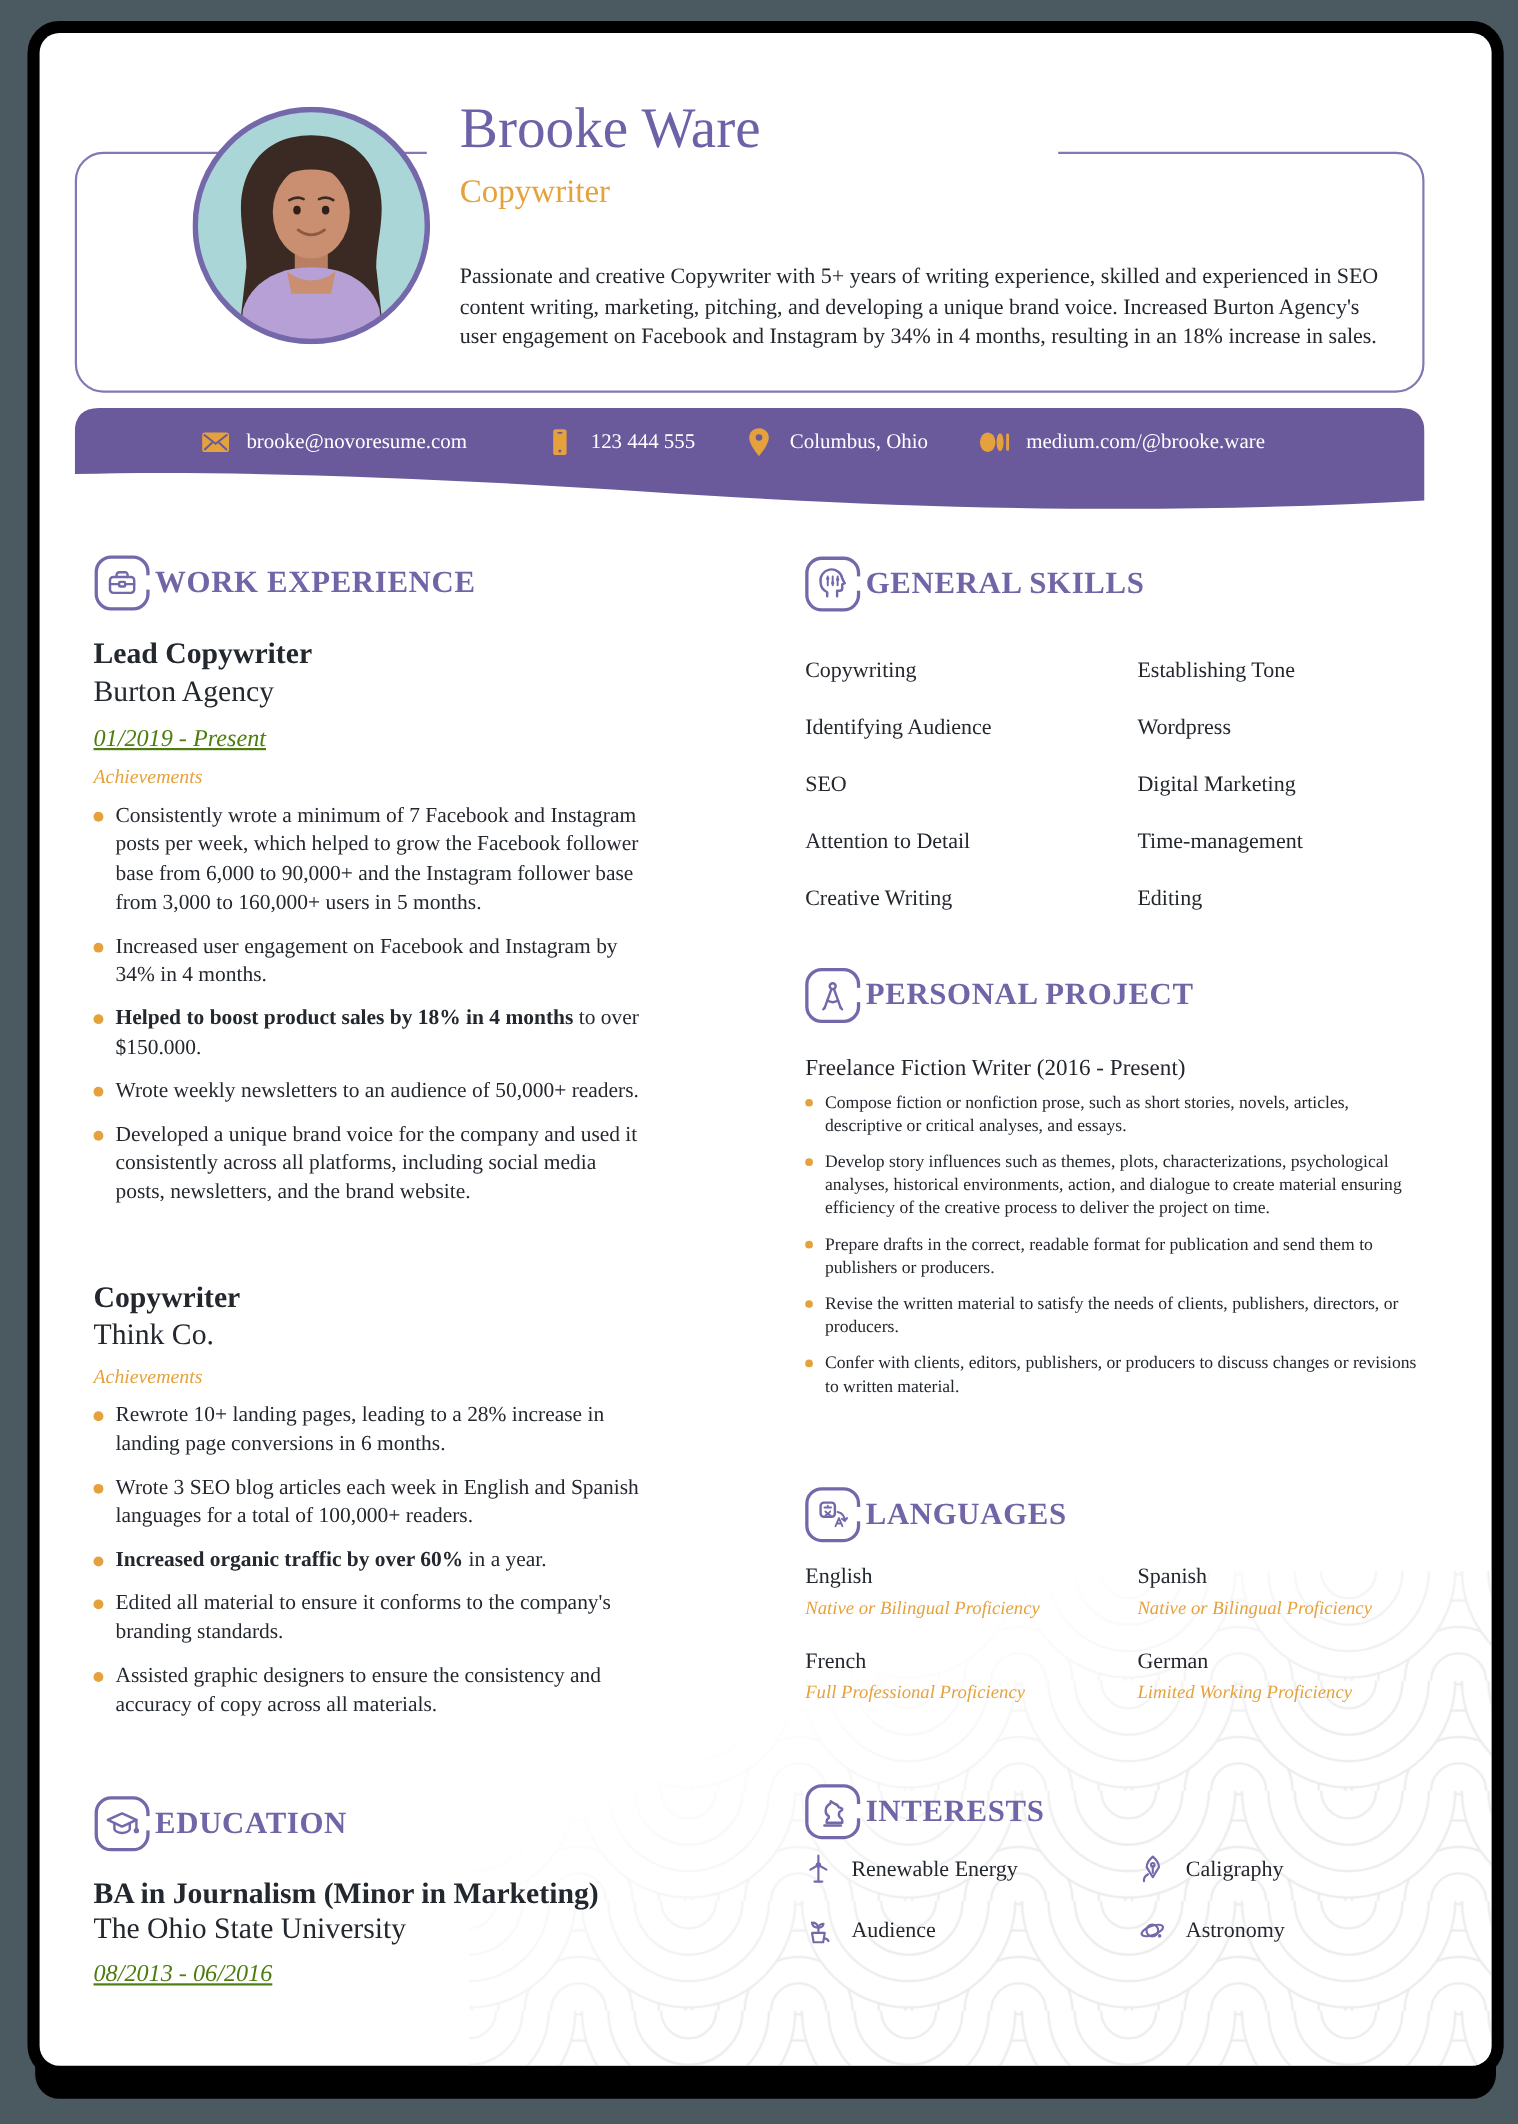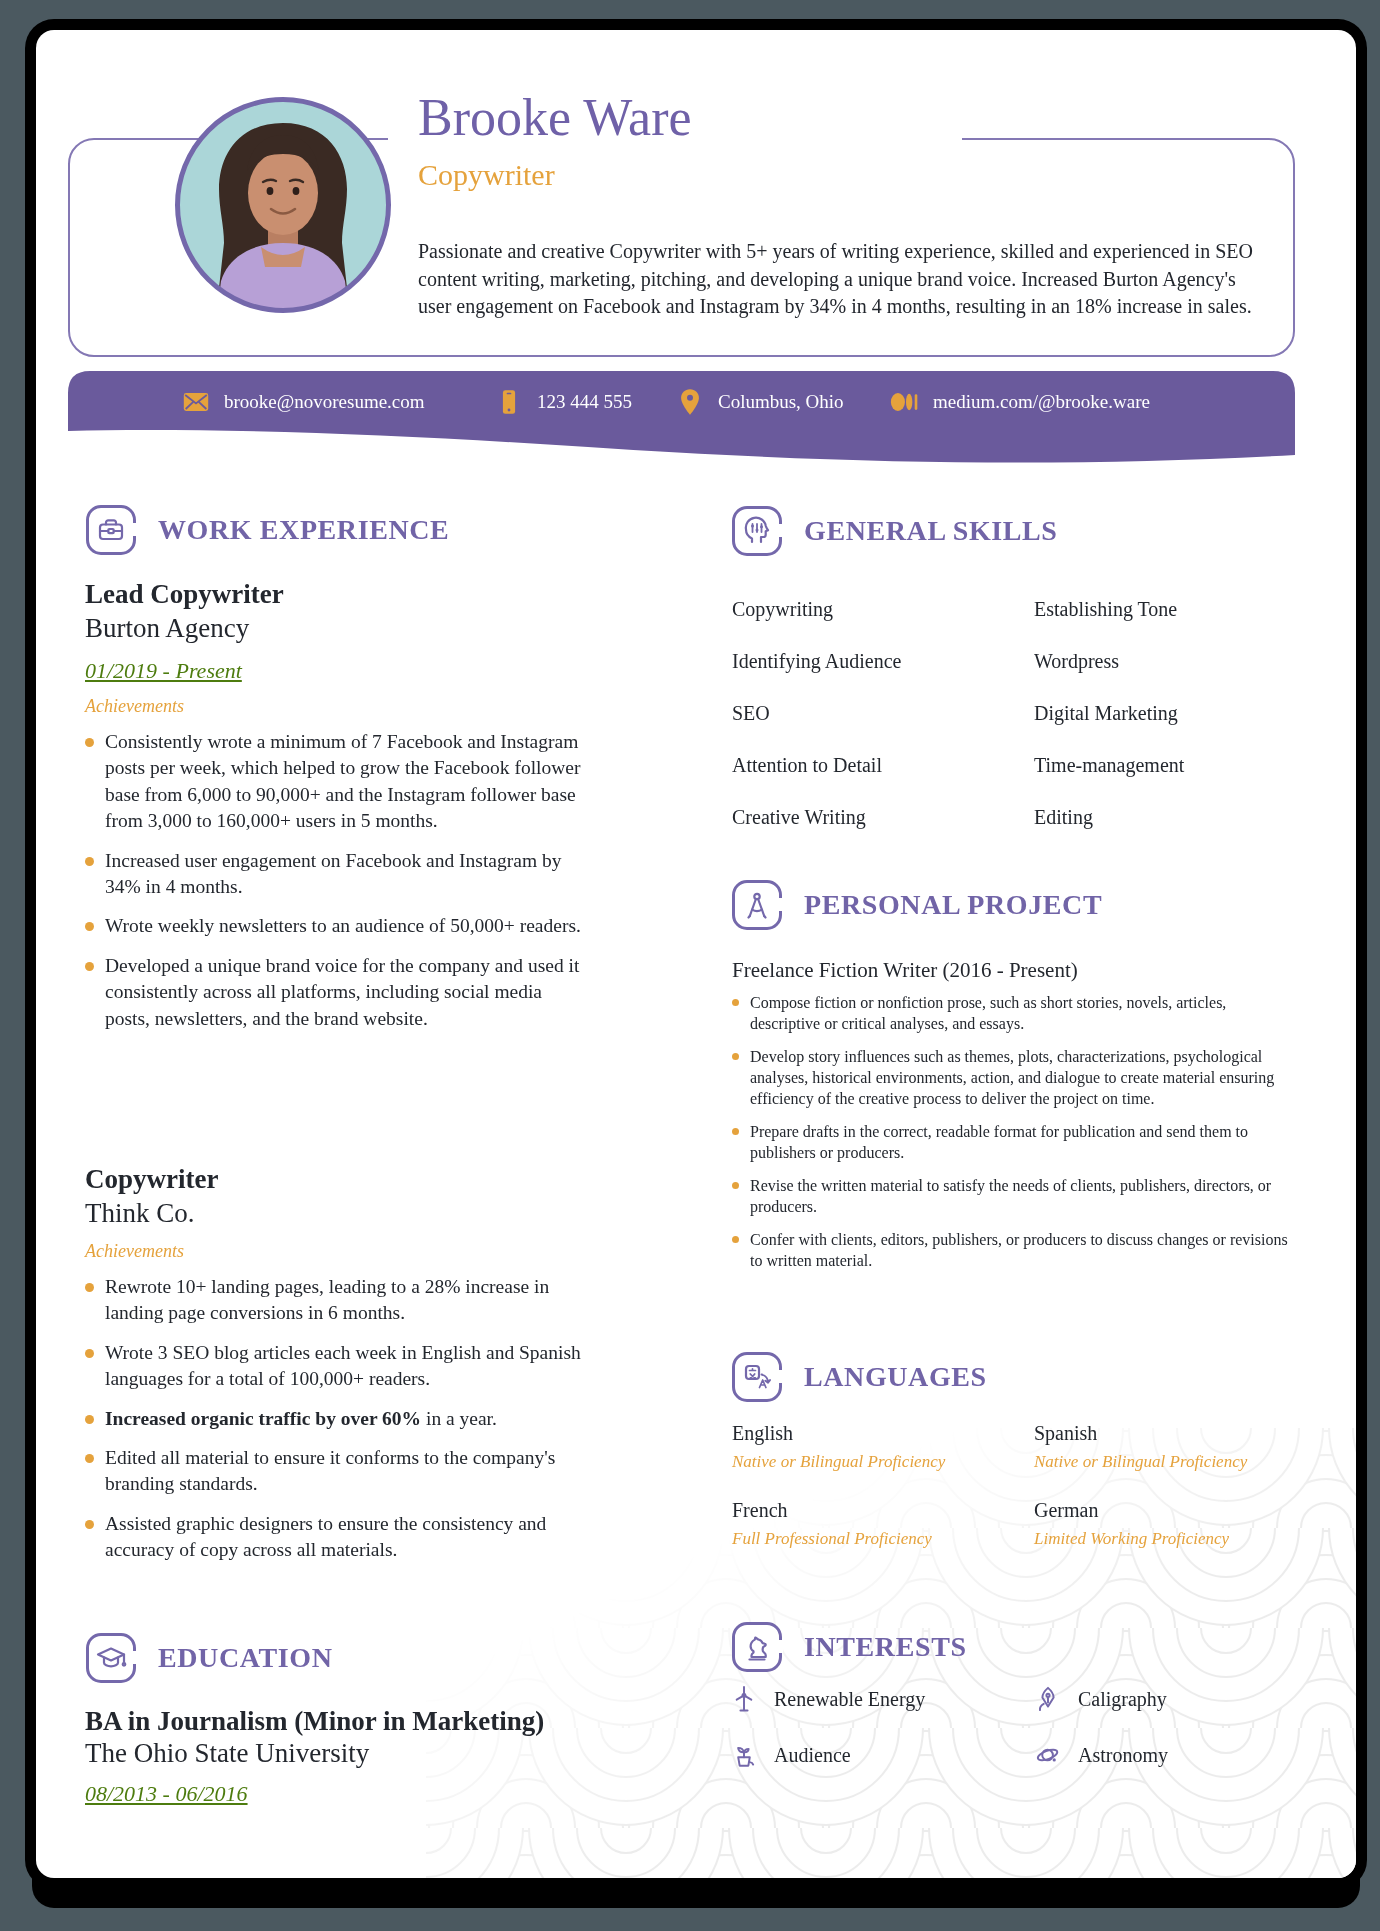--- a/index.html
+++ b/index.html
@@ -31,21 +31,21 @@
   .name{position:absolute;left:382px;top:58px;z-index:3;font-size:52px;line-height:60px;color:#6F61A8;font-weight:500;}
   .jobtitle{position:absolute;left:382px;top:128px;z-index:3;font-size:30px;color:#E5A23C;}
   .summary{position:absolute;left:382px;top:188px;width:856px;z-index:3;font-size:20px;line-height:27.5px;color:#23272e;}
   .summary .bb{font-weight:normal;}
   
   .cbar{position:absolute;left:32px;top:341px;width:1227px;height:96px;z-index:2;}
   .citems{position:absolute;left:32px;top:350px;width:1227px;height:44px;z-index:3;padding-left:16px;}
   .citem{position:absolute;top:0;height:44px;display:flex;align-items:center;gap:13px;color:#fff;font-size:19px;}
   .citem svg{display:block;}
   
-  .shead{position:absolute;display:flex;align-items:center;gap:22px;z-index:3;text-align:right;}
+  .shead{position:absolute;display:flex;align-items:center;gap:5px;z-index:3;text-align:right;}
   .sicon{width:50px;height:50px;border:3px solid #7468AB;border-radius:15px;position:relative;
          display:flex;align-items:center;justify-content:center;box-sizing:border-box;background:#fff;}
   .sicon::after{content:"";position:absolute;right:-4px;top:15px;width:6px;height:13px;background:#fff;}
   .stitle{font-size:28px;font-weight:bold;color:#7164A7;letter-spacing:.6px;}
   
   .job{position:absolute;width:505px;z-index:3;}
   .job h3{margin:0;font-size:27px;line-height:32px;font-weight:bold;color:#23272e;}
   .company{font-size:27px;line-height:32px;color:#23272e;margin-top:2px;}
   .daterange{margin-top:14px;font-size:22px;font-style:italic;color:#4d7c0f;text-decoration:underline;}
   .achlabel{margin-top:12px;font-size:18px;font-style:italic;color:#E5A23C;}
@@ -181,20 +181,21 @@
   </div>
 
   <section class="job" style="left:49px;top:548px">
     <h3>Lead Copywriter</h3>
     <div class="company">Burton Agency</div>
     <div class="daterange">01/2019 - Present</div>
     <div class="achlabel">Achievements</div>
     <ul class="bullets">
       <li><span class="bb"></span><span>Consistently wrote a minimum of 7 Facebook and Instagram posts per week, which helped to grow the Facebook follower base from 6,000 to 90,000+ and the Instagram follower base from 3,000 to 160,000+ users in 5 months.</span></li>
       <li><span class="bb"></span><span>Increased user engagement on Facebook and Instagram by 34% in 4 months.</span></li>
+      <li><span class="bb">Helped to boost product sales by 18% in 4 months</span><span> to over $150.000.</span></li>
       <li><span class="bb"></span><span>Wrote weekly newsletters to an audience of 50,000+ readers.</span></li>
       <li><span class="bb"></span><span>Developed a unique brand voice for the company and used it consistently across all platforms, including social media posts, newsletters, and the brand website.</span></li>
     </ul>
   </section>
 
   <section class="job" style="left:49px;top:1133px">
     <h3>Copywriter</h3>
     <div class="company">Think Co.</div>
     <div class="achlabel">Achievements</div>
     <ul class="bullets">

